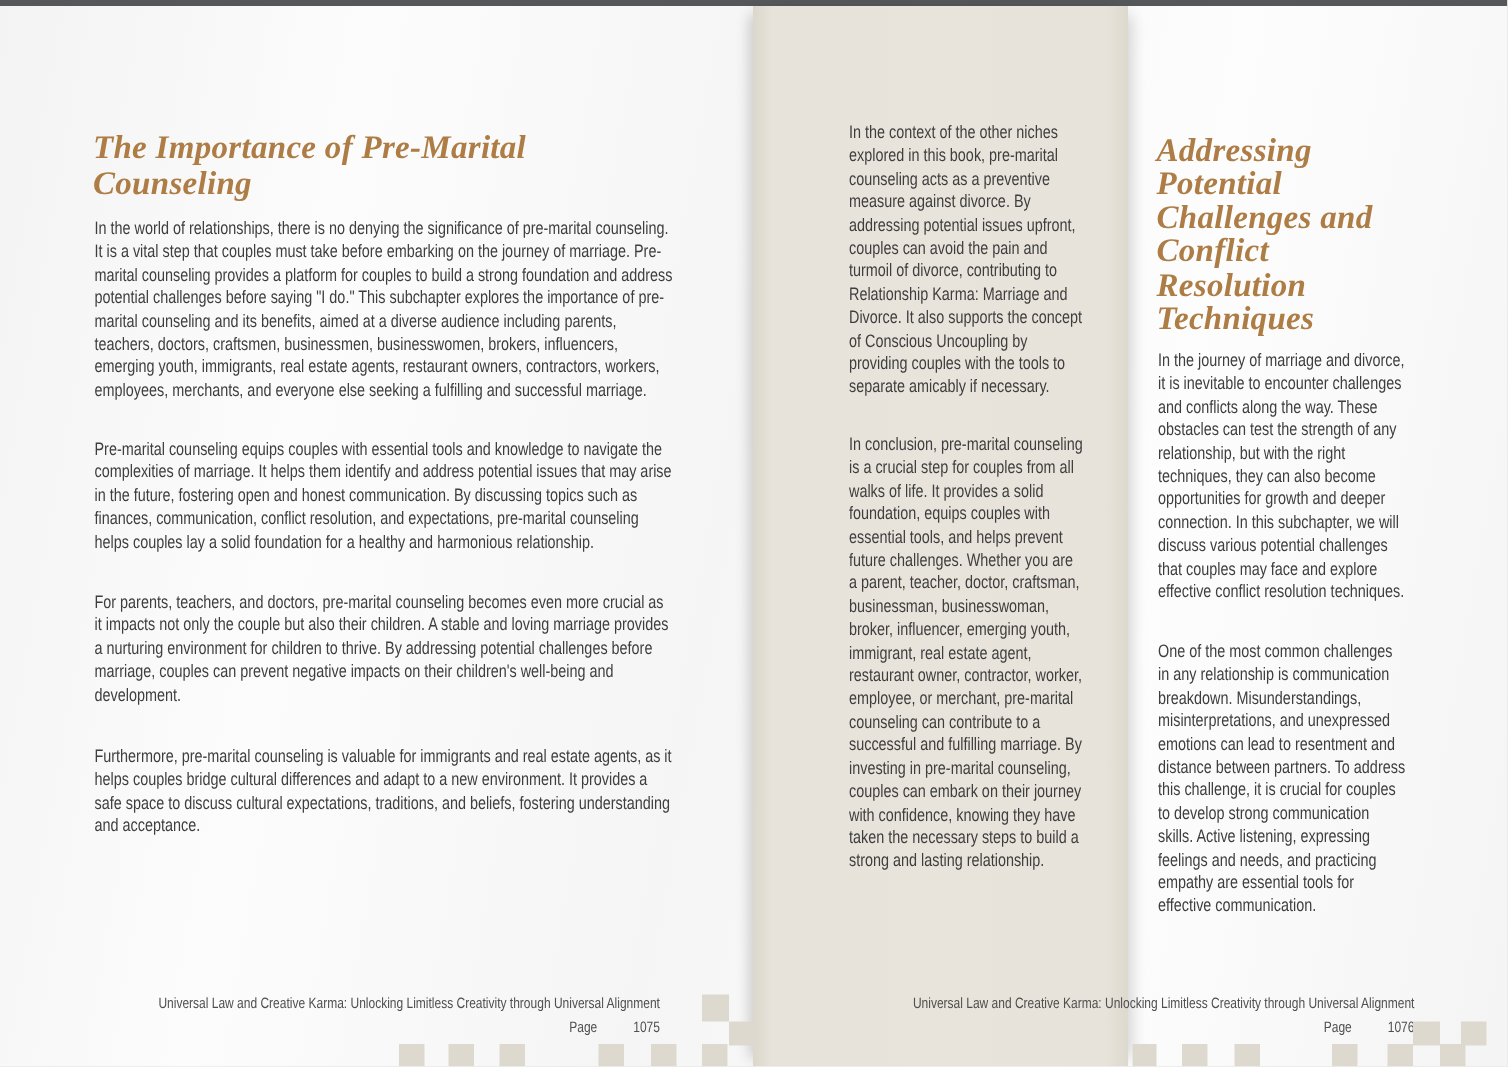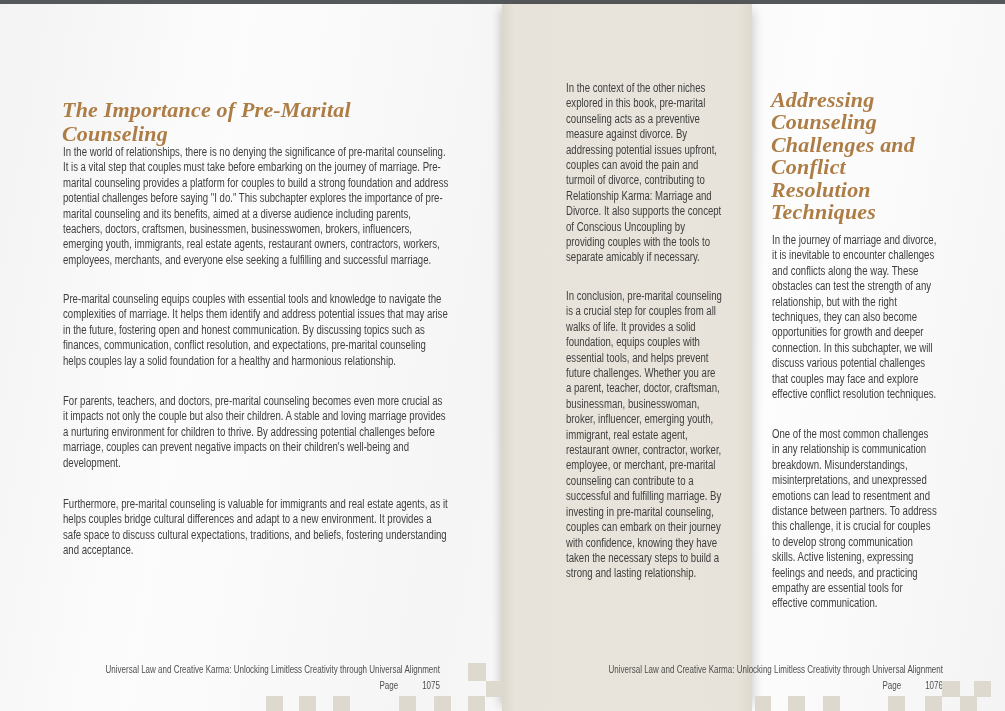--- a/index.html
+++ b/index.html
@@ -12,21 +12,21 @@
   .beige-col{
     position:absolute;left:502px;top:4px;width:250px;height:707px;
     background:linear-gradient(90deg,#dcd7cc 0%,#e7e3da 5%,#e8e4db 50%,#e7e3da 94%,#ded9ce 100%);
     box-shadow:-7px 0 9px -5px rgba(0,0,0,0.20), 8px 0 10px -6px rgba(0,0,0,0.18);
   }
   h1,h2{
     position:absolute;margin:0;color:#ad7d45;
     font-family:"Liberation Serif","DejaVu Serif",serif;
     font-style:italic;font-weight:bold;letter-spacing:0.2px;
   }
-  h1{left:62px;top:86px;width:360px;font-size:22px;line-height:23.5px;margin-top:12px;}
+  h1{left:62px;top:86px;width:360px;font-size:22px;line-height:23.5px;}
   h2{left:771px;top:89px;width:178px;font-size:22px;line-height:22.4px;}
   .body{
     position:absolute;margin:0;color:#3e3e3e;
     font-size:12px;line-height:15.4px;
     transform:scaleX(0.80);transform-origin:0 0;
   }
   .lp{left:63px;width:482px;}
   .mp{left:566px;width:196px;}
   .rp{left:772px;width:208px;}
   .footer{
@@ -56,21 +56,21 @@
     <div>Universal Law and Creative Karma: Unlocking Limitless Creativity through Universal Alignment</div>
     <div class="pg-row">
       <span>Page</span>
       <span>1075</span>
     </div>
   </div>
 
   <p class="body mp" style="top:81px;">In the context of the other niches explored in this book, pre-marital counseling acts as a preventive measure against divorce. By addressing potential issues upfront, couples can avoid the pain and turmoil of divorce, contributing to Relationship Karma: Marriage and Divorce. It also supports the concept of Conscious Uncoupling by providing couples with the tools to separate amicably if necessary.</p>
   <p class="body mp" style="top:289px;">In conclusion, pre-marital counseling is a crucial step for couples from all walks of life. It provides a solid foundation, equips couples with essential tools, and helps prevent future challenges. Whether you are a parent, teacher, doctor, craftsman, businessman, businesswoman, broker, influencer, emerging youth, immigrant, real estate agent, restaurant owner, contractor, worker, employee, or merchant, pre-marital counseling can contribute to a successful and fulfilling marriage. By investing in pre-marital counseling, couples can embark on their journey with confidence, knowing they have taken the necessary steps to build a strong and lasting relationship.</p>
 
-  <h2>Addressing Counseling Challenges and Conflict Resolution Techniques</h2>
+  <h2>Addressing Potential Challenges and Conflict Resolution Techniques</h2>
   <p class="body rp" style="top:233px;">In the journey of marriage and divorce, it is inevitable to encounter challenges and conflicts along the way. These obstacles can test the strength of any relationship, but with the right techniques, they can also become opportunities for growth and deeper connection. In this subchapter, we will discuss various potential challenges that couples may face and explore effective conflict resolution techniques.</p>
   <p class="body rp" style="top:427px;">One of the most common challenges in any relationship is communication breakdown. Misunderstandings, misinterpretations, and unexpressed emotions can lead to resentment and distance between partners. To address this challenge, it is crucial for couples to develop strong communication skills. Active listening, expressing feelings and needs, and practicing empathy are essential tools for effective communication.</p>
 
   <div class="footer footer-right">
     <div>Universal Law and Creative Karma: Unlocking Limitless Creativity through Universal Alignment</div>
     <div class="pg-row">
       <span>Page</span>
       <span>1076</span>
     </div>
   </div>

